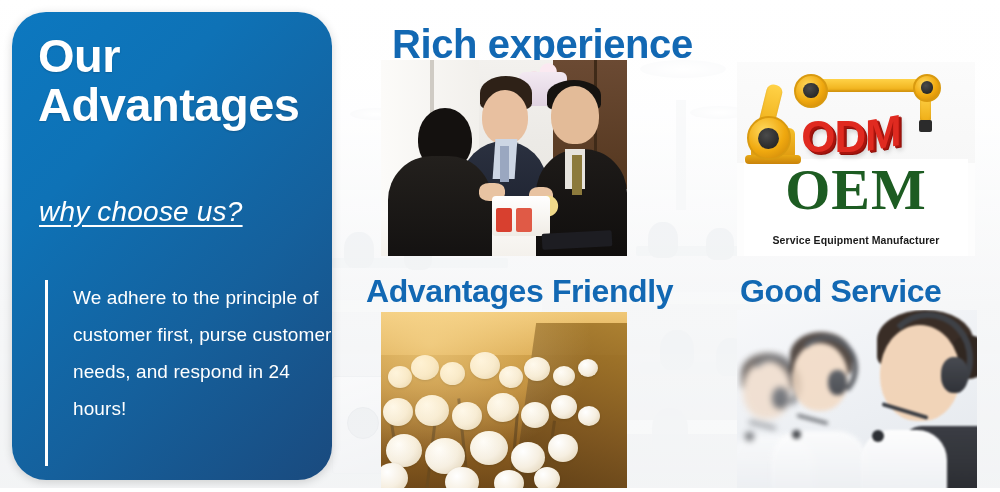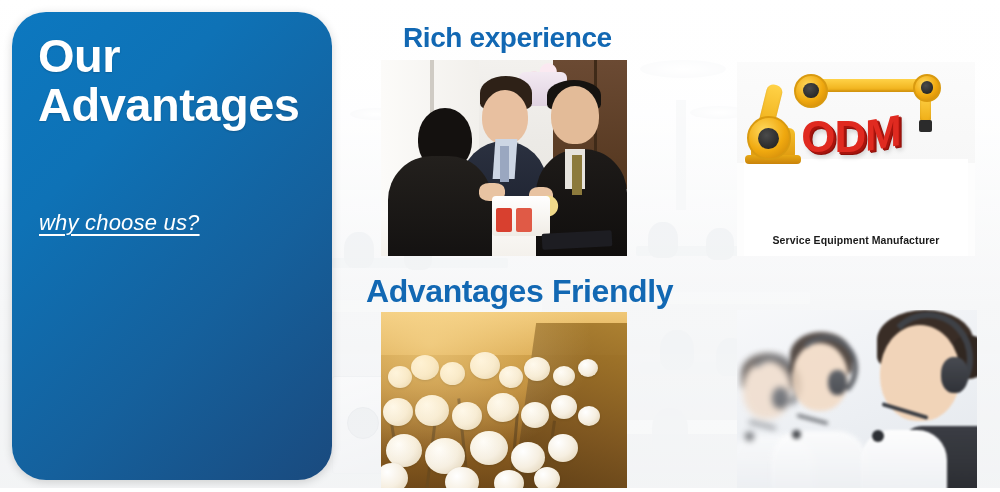--- a/index.html
+++ b/index.html
@@ -56,41 +56,41 @@
     box-shadow:0 2px 10px rgba(0,0,0,.16);
     overflow:hidden;
   }
   #panel-title{
     position:absolute;left:26px;top:20px;right:14px;
     color:#fff;font-size:47px;font-weight:bold;line-height:1.04;
     letter-spacing:-.5px;text-shadow:0 1px 2px rgba(0,0,0,.18);
   }
   #panel-title .l2{display:block;}
   #panel-sub{
-    position:absolute;left:27px;top:198px;
-    color:#fff;font-size:22px;font-style:italic;font-weight:500;
+    position:absolute;left:27px;top:184px;
+    color:#fff;font-size:28px;font-style:italic;font-weight:500;
     text-decoration:underline;text-underline-offset:4px;
     letter-spacing:.2px;
   }
   #panel-body-wrap{
     position:absolute;left:33px;top:268px;width:268px;
     border-left:3px solid #ffffff;padding-left:25px;
     min-height:186px;
   }
   #panel-body{
     color:#fff;font-size:19px;line-height:1.94;font-weight:400;
     letter-spacing:.1px;
   }
 
   
   .sec-head{
     position:absolute;color:#1268b3;font-weight:bold;
     letter-spacing:-.4px;white-space:nowrap;
   }
-  #head-rich{left:403px;top:22px;font-size:28px;}
+  #head-rich{left:392px;top:22px;font-size:40px;}
   #head-oem {left:763px;top:22px;font-size:32px;}
   #head-env {left:366px;top:273px;font-size:32px;}
   #head-svc {left:740px;top:273px;font-size:32px;}
 
   
   .photo{position:absolute;overflow:hidden;background:#fff;}
   #ph-meeting{left:381px;top:60px;width:246px;height:196px;}
   #ph-odm    {left:737px;top:62px;width:238px;height:194px;}
   #ph-cotton {left:381px;top:312px;width:246px;height:180px;}
   #ph-service{left:737px;top:310px;width:240px;height:182px;}
@@ -259,24 +259,28 @@
     <div class="bench lite" style="left:806px;top:392px;width:150px;height:12px;"></div>
     <div class="haze"></div>
   </div>
 
   <div id="blue-panel">
     <div id="panel-title">
       <span>Our</span>
       <span class="l2">Advantages</span>
     </div>
     <div id="panel-sub">why choose us?</div>
+    <div id="panel-body-wrap">
+      <div id="panel-body">We adhere to the principle of customer first, purse customer needs, and respond in 24 hours!</div>
+    </div>
   </div>
 
   <div class="sec-head" id="head-rich">Rich experience</div>
   <div class="sec-head" id="head-env">Advantages Friendly</div>
+  <div class="sec-head" id="head-svc">Good Service</div>
 
   <div class="photo" id="ph-meeting">
     <div class="mt noclick">
       <div class="wall"></div>
       <div class="winfrm"></div>
       <div class="cab"></div>
       <div class="cabline"></div>
       <div class="flow"></div>
       <div class="vase"></div>
       <div class="table"></div>
@@ -324,20 +328,21 @@
       <div class="joint" id="j1">
           <i></i>
         </div>
       <div class="joint" id="j2">
           <i></i>
         </div>
       <div class="joint" id="j3">
           <i></i>
         </div>
       <div class="odm-txt"><span>OD</span><span class="m">M</span></div>
+      <div class="oem-txt">OEM</div>
       <div class="oem-cap">Service Equipment Manufacturer</div>
     </div>
   </div>
 
   <div class="photo" id="ph-cotton">
     <div class="ct noclick">
       <div class="sky"></div>
       <div class="row"></div>
 
       <div class="stem" style="left:18%;bottom:0;width:3px;height:46%;transform:rotate(7deg);"></div>

